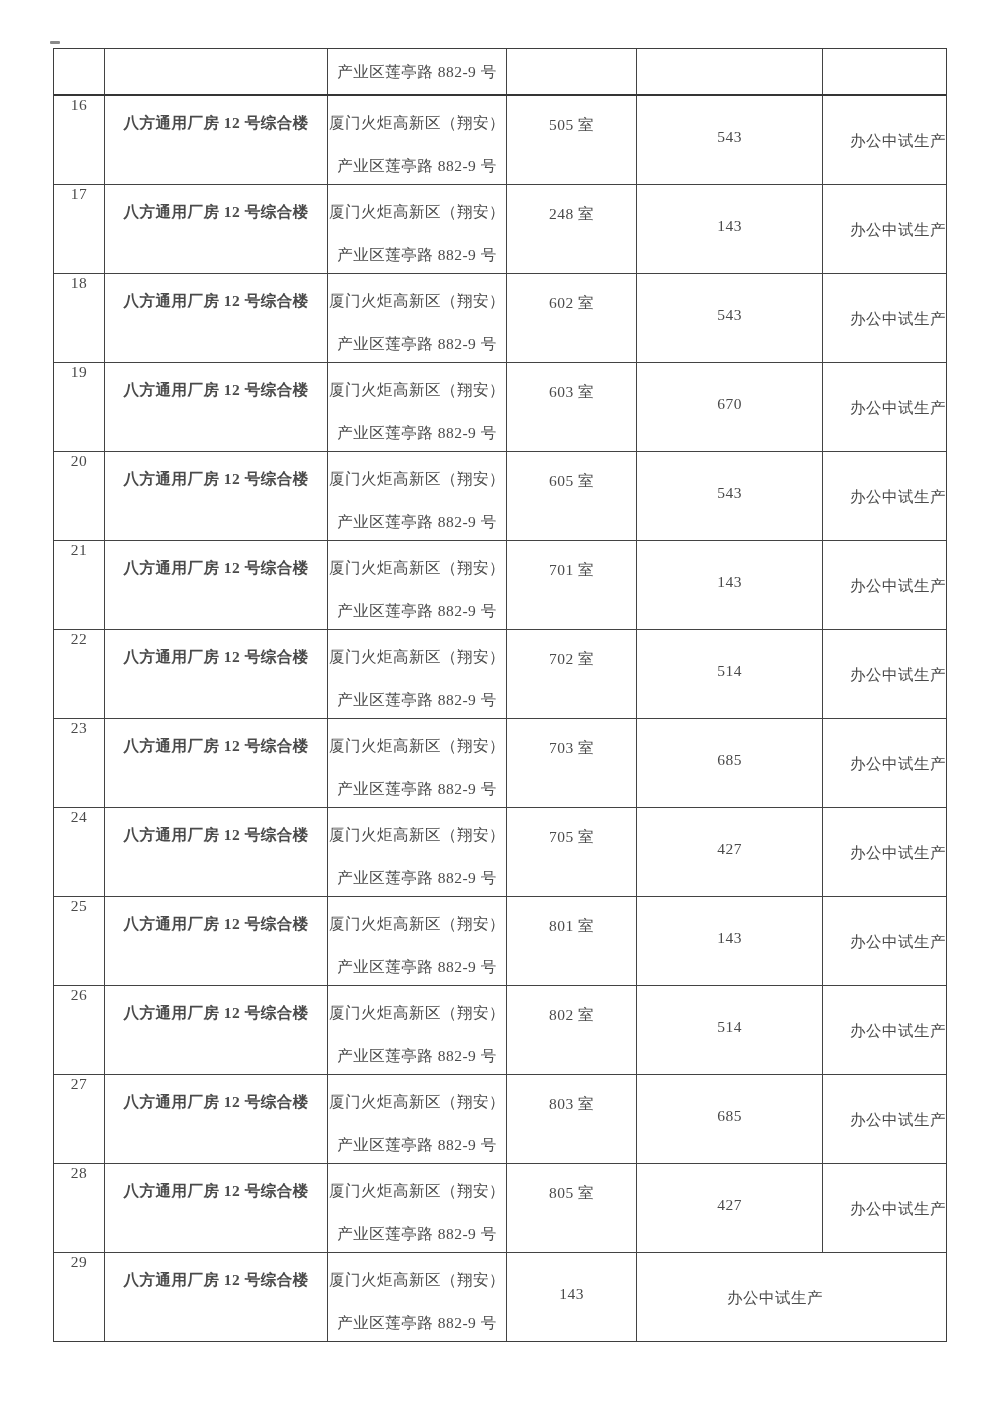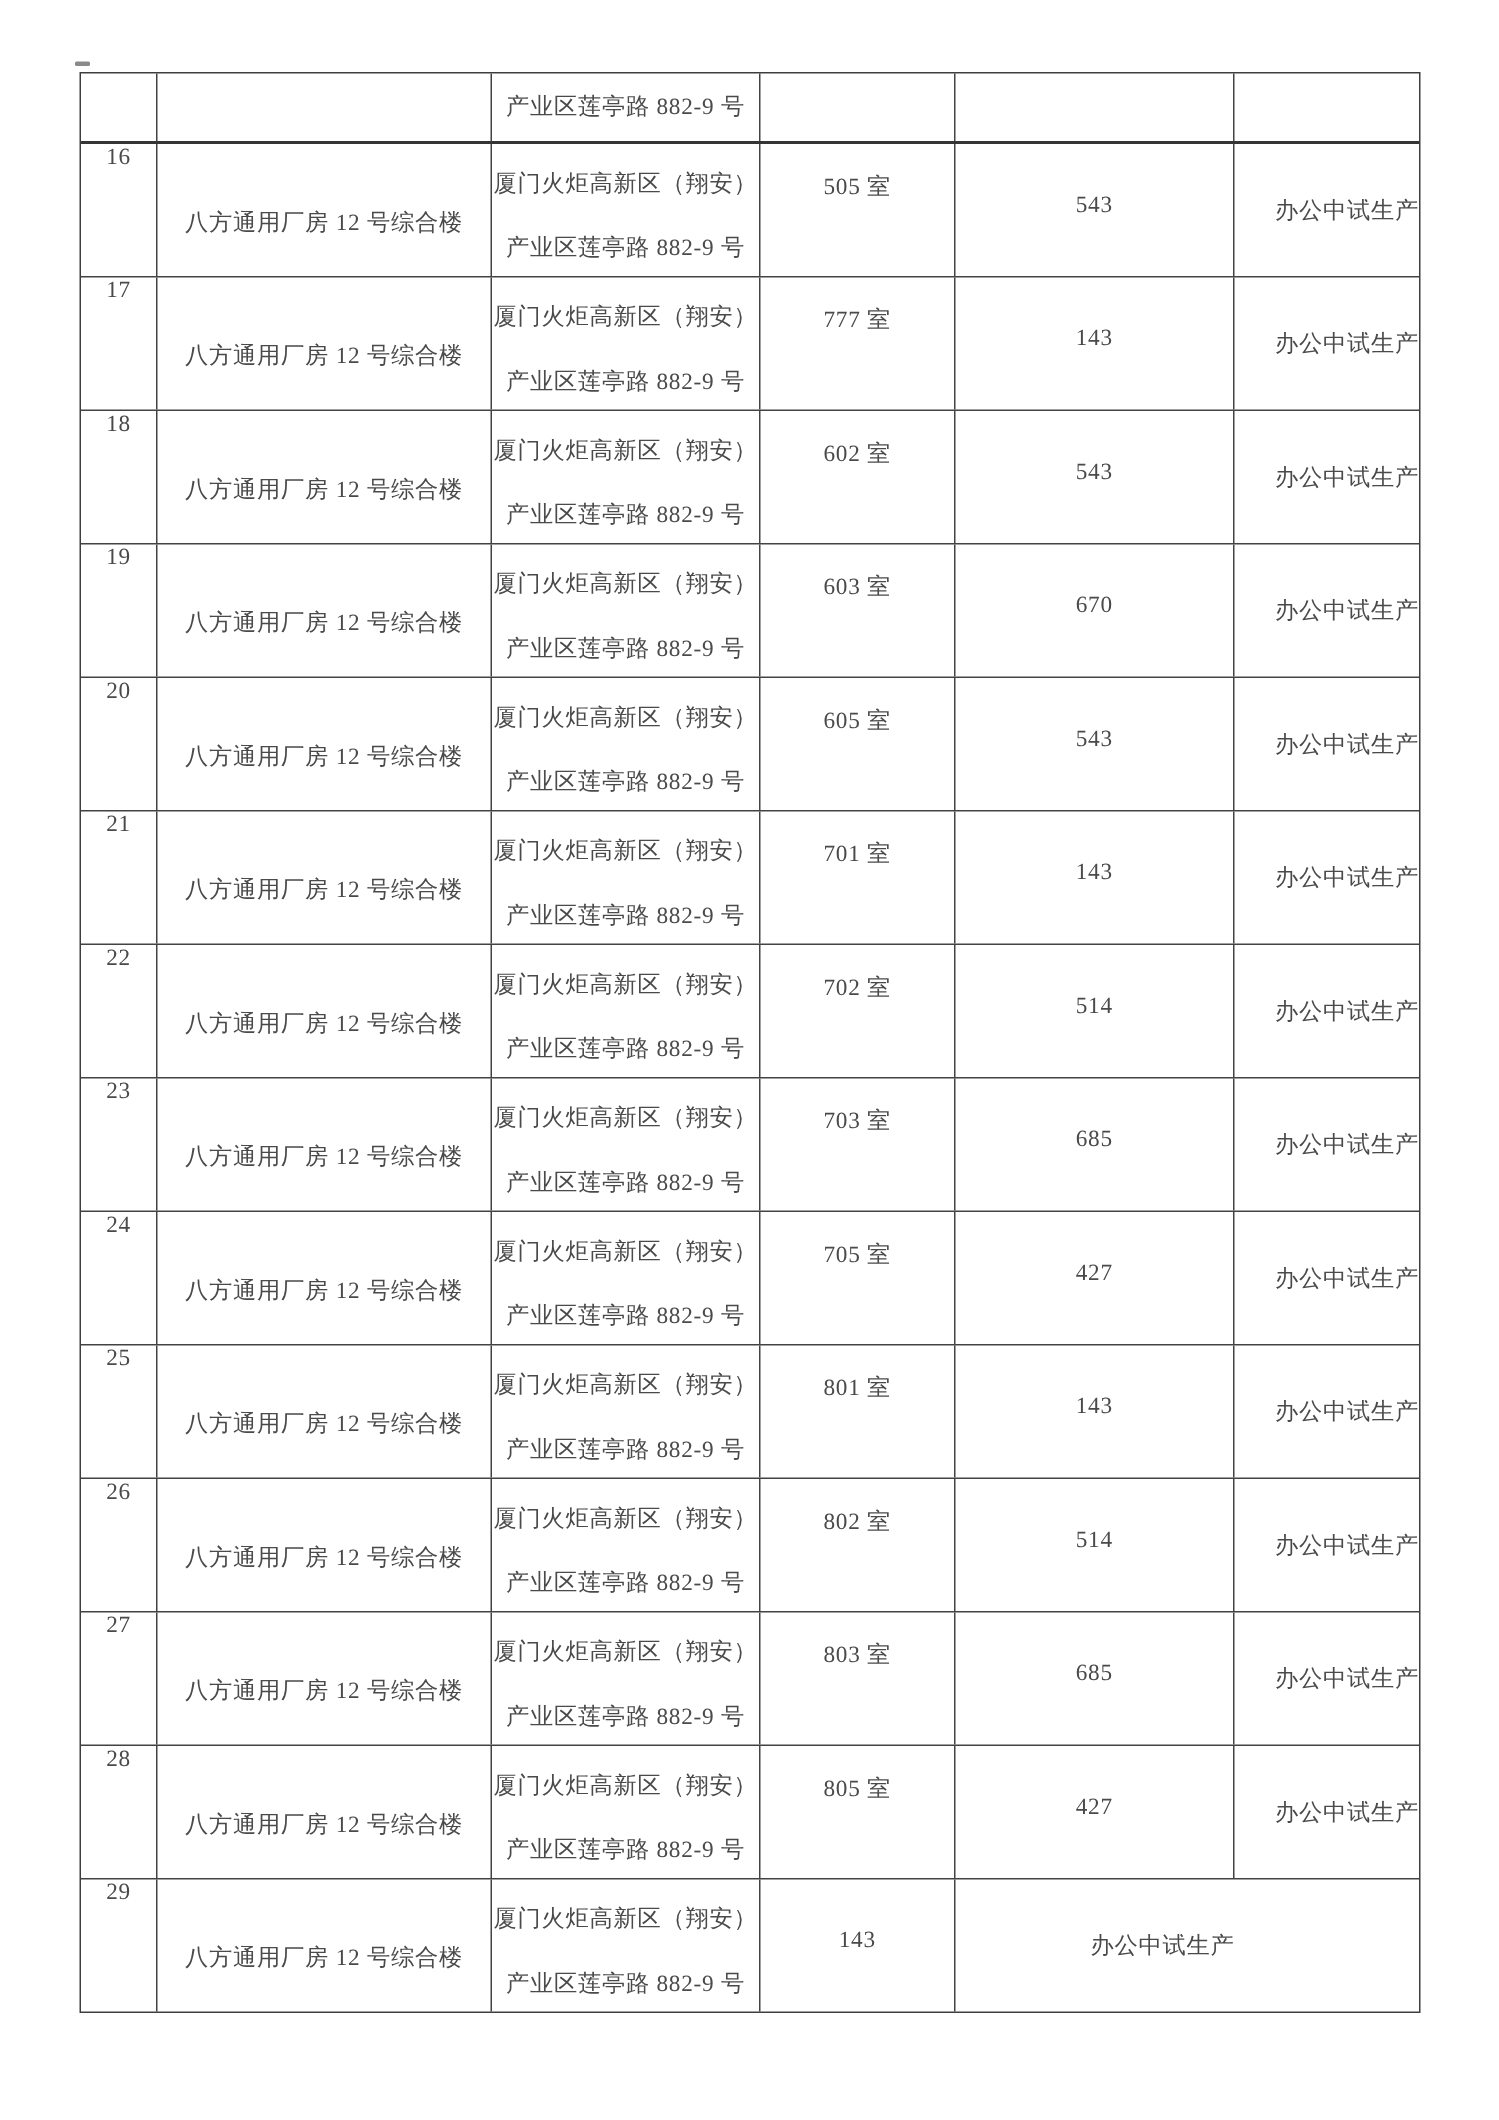--- a/index.html
+++ b/index.html
@@ -54,21 +54,21 @@
     overflow: hidden;
     text-align: center;
     font-size: 15.5px;
     letter-spacing: 0.5px;
     white-space: nowrap;
   }
   .cell:last-child {
     border-right: none;
   }
   .cell-index    { line-height: 17px; }
-  .cell-building { padding-top: 44px; line-height: 17px; }
+  .cell-building { padding-top: 18px; line-height: 17px; font-weight: bold; }
   .cell-address  { padding-top: 5px;  line-height: 43px; }
   .partial .cell-address { padding-top: 1px; line-height: 43px; }
   .cell-room     { padding-top: 20px; line-height: 17px; }
   .cell-area     { padding-top: 32px; line-height: 17px; }
   .cell-usage    { padding-top: 36px; line-height: 17px; text-align: right; }
 </style>
 </head>
 <body>
 
 <div class="page">
@@ -101,21 +101,21 @@
     <div class="cell cell-usage">办公中试生产</div>
   </div>
 
   <div class="t-row full">
     <div class="cell cell-index">17</div>
     <div class="cell cell-building">八方通用厂房 12 号综合楼</div>
     <div class="cell cell-address">
       <div>厦门火炬高新区（翔安）</div>
       <div>产业区莲亭路 882-9 号</div>
     </div>
-    <div class="cell cell-room">777 室</div>
+    <div class="cell cell-room">248 室</div>
     <div class="cell cell-area">143</div>
     <div class="cell cell-usage">办公中试生产</div>
   </div>
 
   <div class="t-row full">
     <div class="cell cell-index">18</div>
     <div class="cell cell-building">八方通用厂房 12 号综合楼</div>
     <div class="cell cell-address">
       <div>厦门火炬高新区（翔安）</div>
       <div>产业区莲亭路 882-9 号</div>

